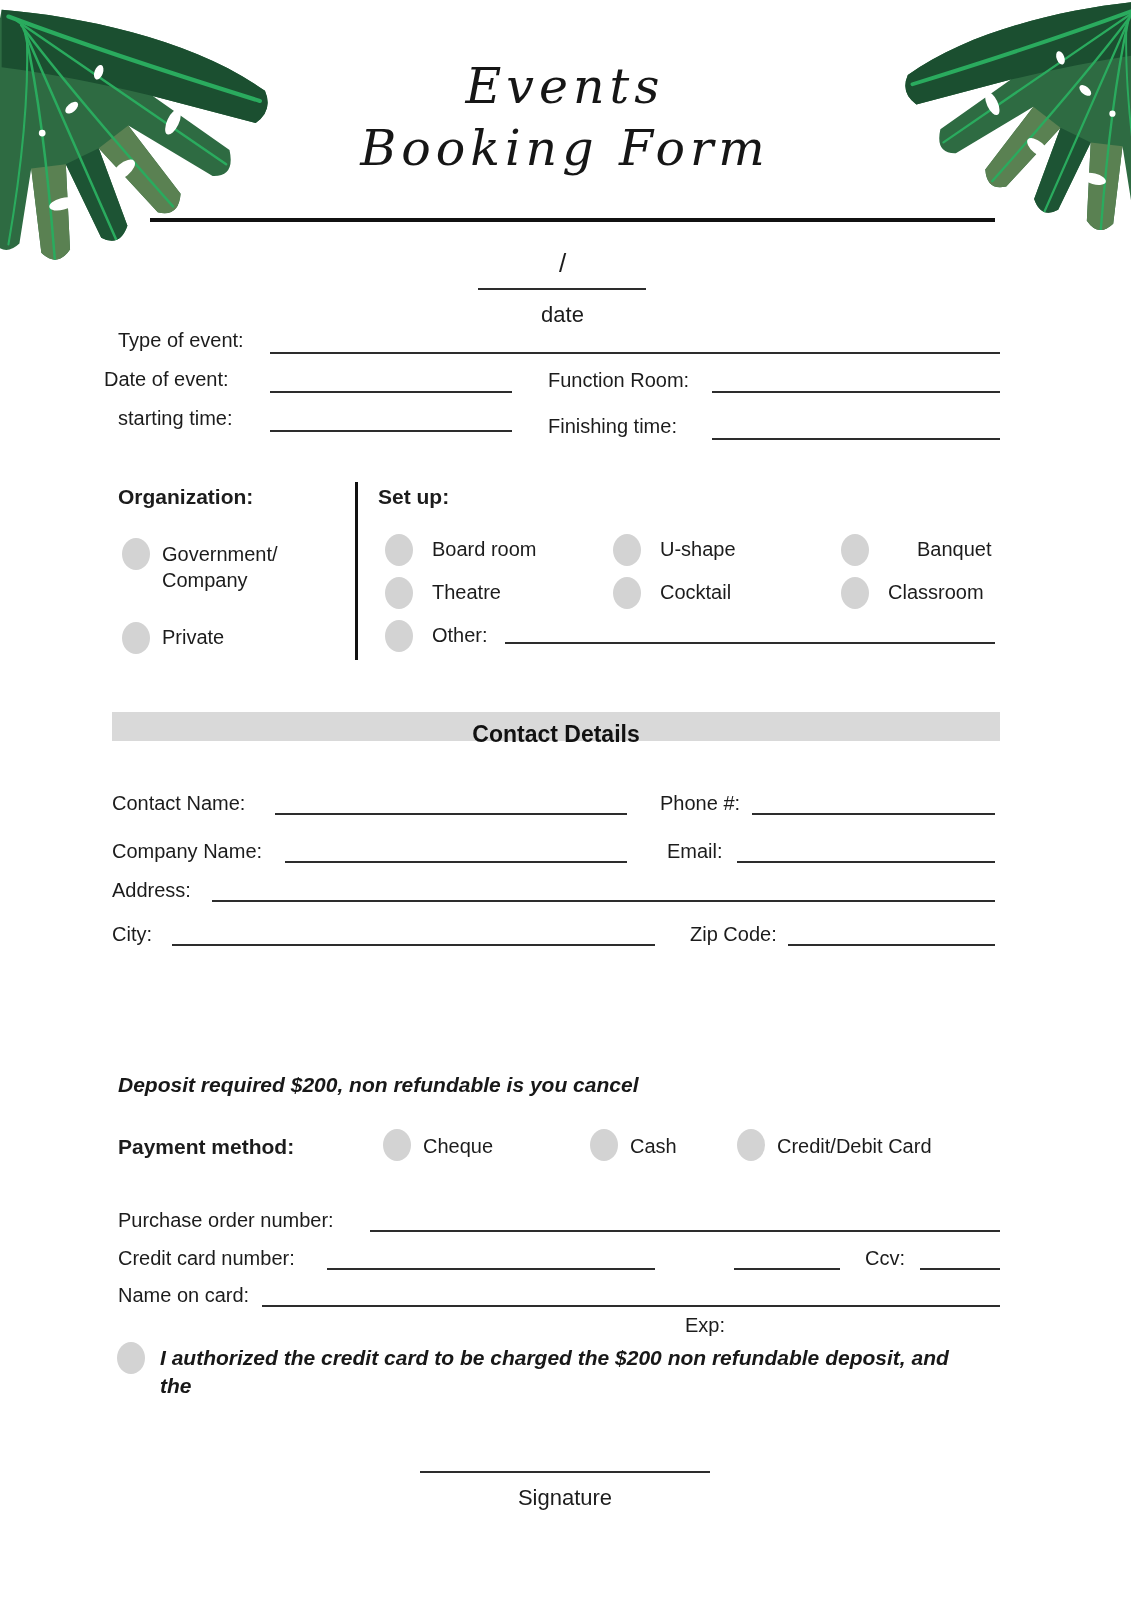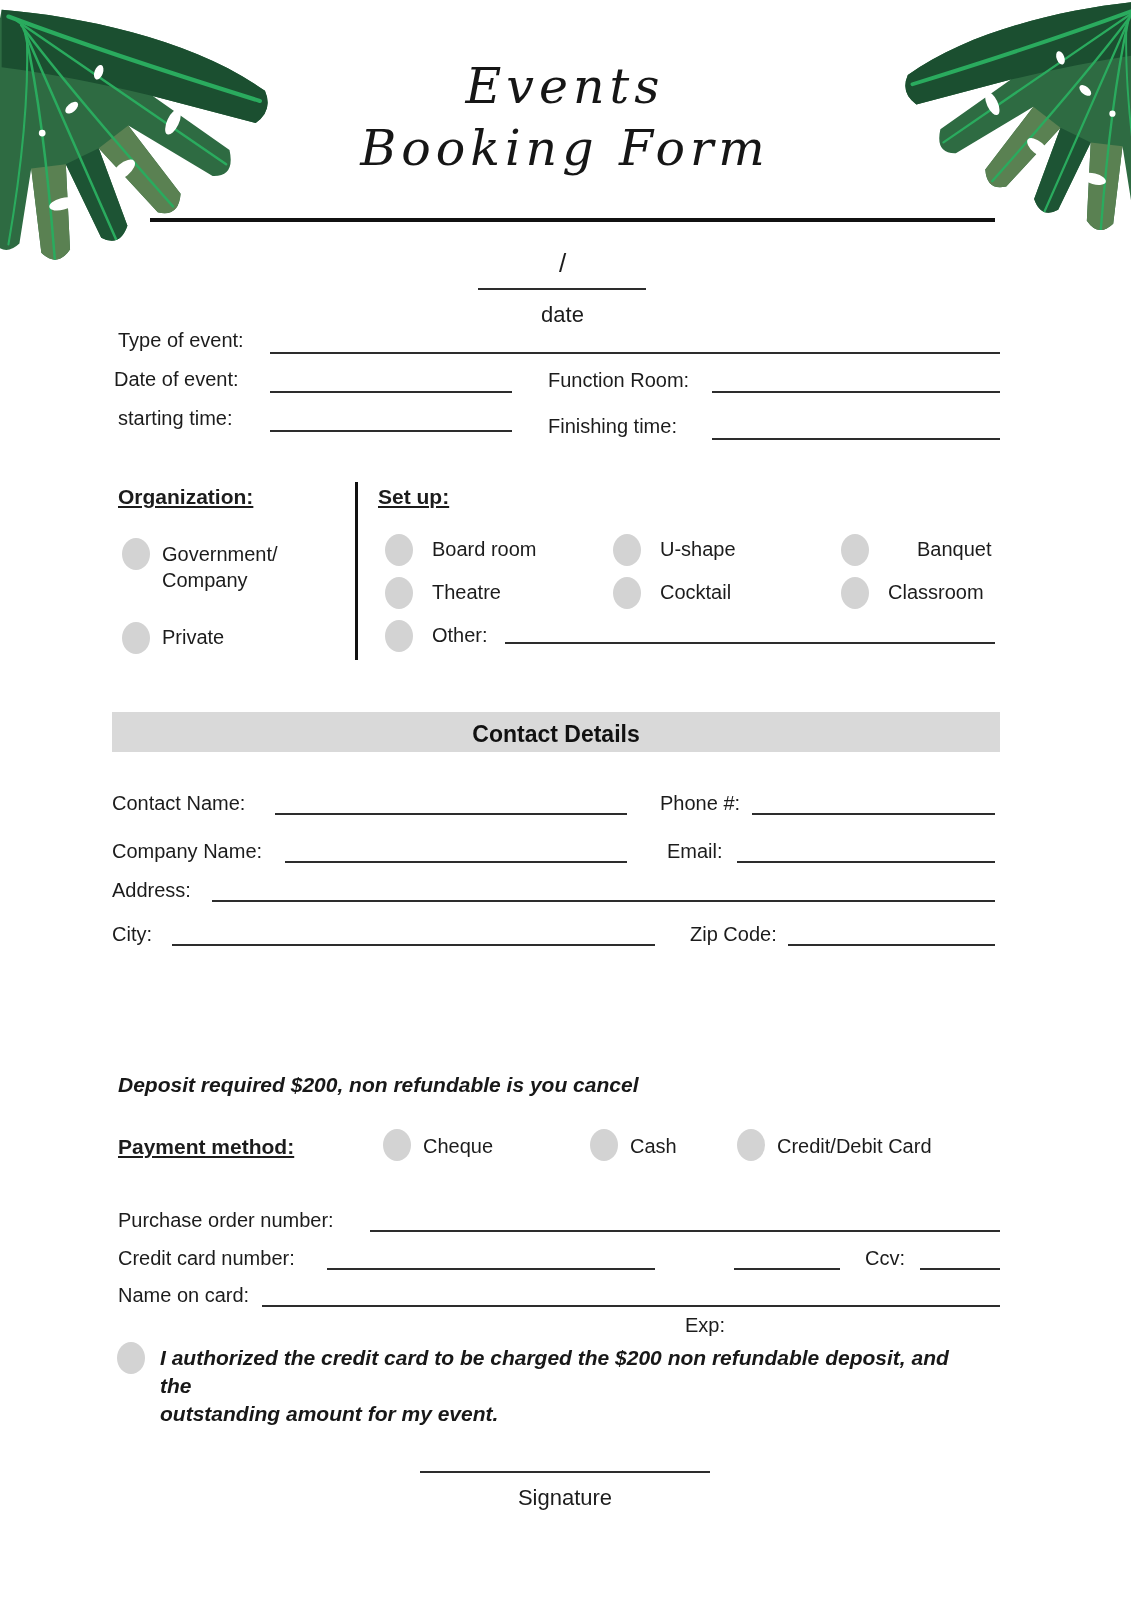--- a/index.html
+++ b/index.html
@@ -3,29 +3,29 @@
 <meta charset="utf-8">
 <style>
   * { margin:0; padding:0; box-sizing:border-box; }
   html,body { background:#ffffff; }
   #page {
     position:relative; width:1131px; height:1600px; background:#ffffff;
     font-family:"Liberation Sans", sans-serif; color:#1f1f1f; overflow:hidden;
   }
   .abs { position:absolute; }
   .label { font-size:20px; color:#1c1c1c; white-space:nowrap; }
-  .bold  { font-weight:bold;text-decoration:underline; }
+  .bold  { font-weight:bold; }
   .fieldline { border-bottom:2px solid #2d2d2d; height:2px; }
   .thinline  { border-bottom:2px solid #2d2d2d; height:2px; }
   .radio {
     width:28px; height:32px; border-radius:50%;
     background:#d3d3d3;
   }
   .bar {
-    left:112px; width:888px; height:40px; background:#d9d9d9;
+    left:112px; width:888px; height:29px; background:#d9d9d9;
     text-align:center; line-height:44px; font-size:23px; font-weight:bold; color:#111;
   }
   .title-line {
     left:240px; width:650px; text-align:center;
     font-family:"DejaVu Serif", serif; font-style:italic; font-weight:normal;
     font-size:49px; letter-spacing:5px; color:#161616;
   }
   .note { font-size:21px; font-weight:bold; font-style:italic; color:#181818; }
   .vdivider { background:#111; width:3px; }
   .hdivider { background:#111; height:4px; }
@@ -76,21 +76,21 @@
   <div class="abs title-line" style="top:120px">Booking Form</div>
   <div class="abs hdivider" style="left:150px;top:218px;width:845px"></div>
 
   <div class="abs label" style="left:470px;top:248px;width:185px;text-align:center;font-size:26px">/</div>
   <div class="abs thinline" style="left:478px;top:288px;width:168px"></div>
   <div class="abs label" style="left:470px;top:302px;width:185px;text-align:center;font-size:22px">date</div>
 
   <div class="abs label" style="left:118px;top:329px">Type of event:</div>
   <div class="abs fieldline" style="left:270px;top:352px;width:730px"></div>
 
-  <div class="abs label" style="left:114px;top:368px">Date of event:</div>
+  <div class="abs label" style="left:104px;top:368px">Date of event:</div>
   <div class="abs fieldline" style="left:270px;top:391px;width:242px"></div>
   <div class="abs label" style="left:548px;top:369px">Function Room:</div>
   <div class="abs fieldline" style="left:712px;top:391px;width:288px"></div>
 
   <div class="abs label" style="left:118px;top:407px">starting time:</div>
   <div class="abs fieldline" style="left:270px;top:430px;width:242px"></div>
   <div class="abs label" style="left:548px;top:415px">Finishing time:</div>
   <div class="abs fieldline" style="left:712px;top:438px;width:288px"></div>
 
   <div class="abs vdivider" style="left:355px;top:482px;height:178px"></div>
@@ -164,19 +164,18 @@
   <div class="abs fieldline" style="left:734px;top:1268px;width:106px"></div>
   <div class="abs label" style="left:865px;top:1247px">Ccv:</div>
   <div class="abs fieldline" style="left:920px;top:1268px;width:80px"></div>
 
   <div class="abs label" style="left:118px;top:1284px">Name on card:</div>
   <div class="abs fieldline" style="left:262px;top:1305px;width:738px"></div>
 
   <div class="abs radio" style="left:117px;top:1342px"></div>
   <div class="abs note" style="left:160px;top:1344px;width:810px;line-height:28px;white-space:normal">
     <span>I authorized the credit card to be charged the $200 non refundable deposit, and the</span><br>
-    <span>outstanding amount for my event.</span>
   </div>
 
   <div class="abs fieldline" style="left:420px;top:1471px;width:290px"></div>
   <div class="abs label" style="left:420px;top:1485px;width:290px;text-align:center;font-size:22px">Signature</div>
 
 </div>
 
 </body></html>

